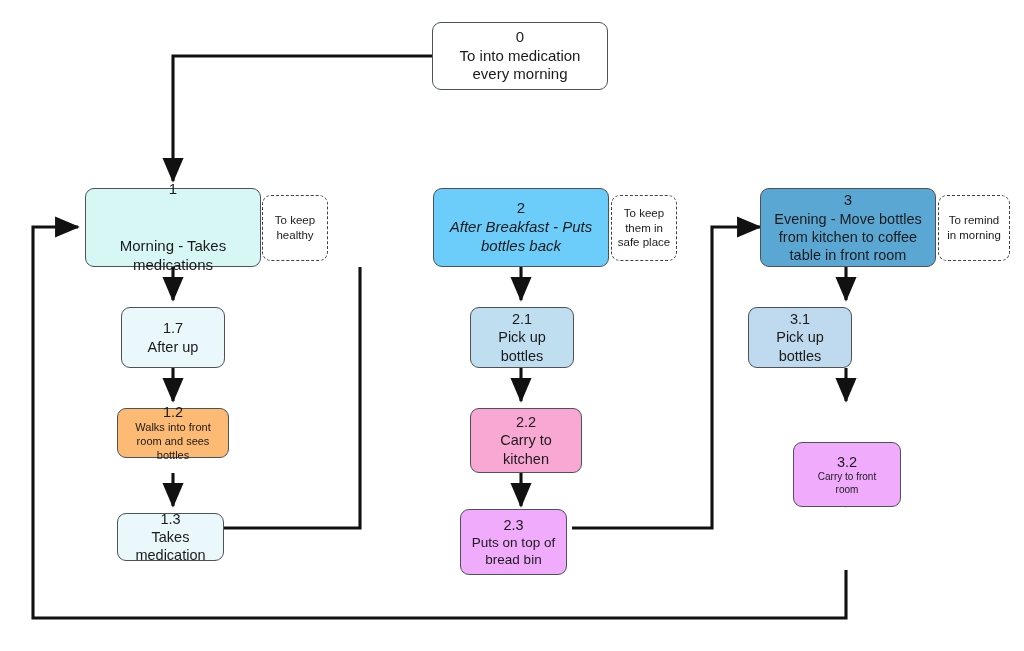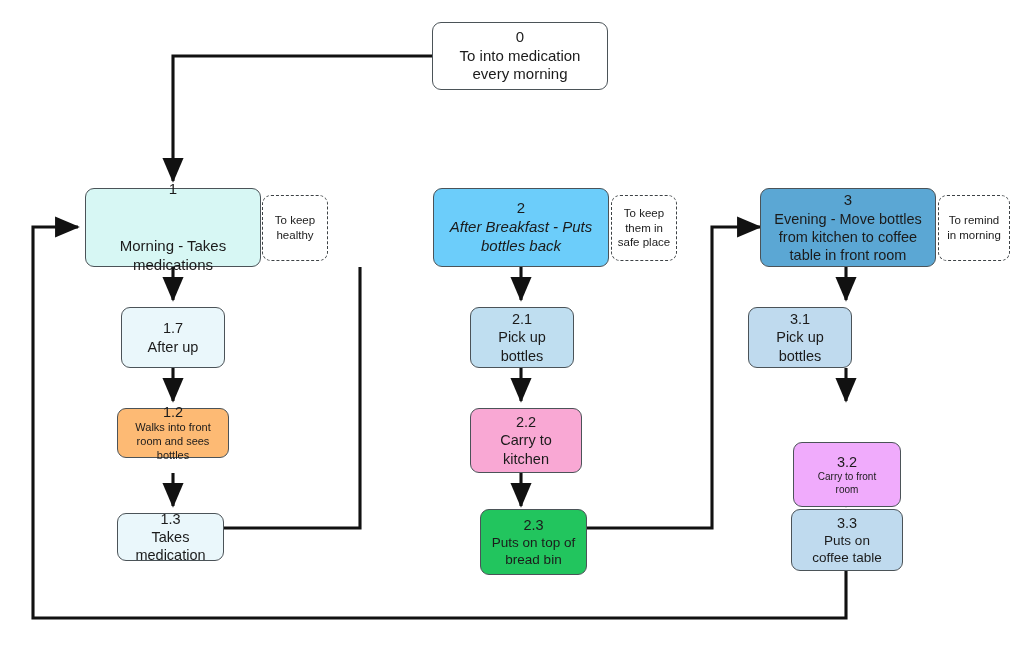--- a/index.html
+++ b/index.html
@@ -160,21 +160,21 @@
     <div class="nlabel" style="white-space:pre-line;">Pick up
 bottles</div>
   </div>
 
   <div class="node lvl2" style="left:470px; top:408px; width:112px; height:65px; background:#f9a8d4;">
     <div class="nid">2.2</div>
     <div class="nlabel" style="white-space:pre-line;">Carry to
 kitchen</div>
   </div>
 
-  <div class="node lvl2" style="left:480px; top:509px; width:107px; height:66px; background:#22c55e;">
+  <div class="node lvl2" style="left:460px; top:509px; width:107px; height:66px; background:#f0abfc;">
     <div class="nid">2.3</div>
     <div class="nlabel" style="white-space:pre-line; font-size:13.5px;">Puts on top of
 bread bin</div>
   </div>
 
   <div class="node lvl1" style="left:760px; top:188px; width:176px; height:79px; background:#5ba7d4;">
     <div class="nid">3</div>
     <div class="nlabel" style="white-space:pre-line; font-size:14.5px;">Evening - Move bottles
 from kitchen to coffee
 table in front room</div>
@@ -187,19 +187,14 @@
     <div class="nlabel" style="white-space:pre-line;">Pick up
 bottles</div>
   </div>
 
   <div class="node lvl2" style="left:793px; top:408px; width:108px; height:65px; background:#f0abfc;margin-top:34px;">
     <div class="nid">3.2</div>
     <div class="nlabel" style="white-space:pre-line; font-size:10px;">Carry to front
 room</div>
   </div>
 
-  <div class="node lvl2" style="left:791px; top:509px; width:112px; height:62px; background:#bfdaee;">
-    <div class="nid">3.3</div>
-    <div class="nlabel" style="white-space:pre-line; font-size:13.5px;">Puts on
-coffee table</div>
-  </div>
 
 </div>
 
 </body></html>

